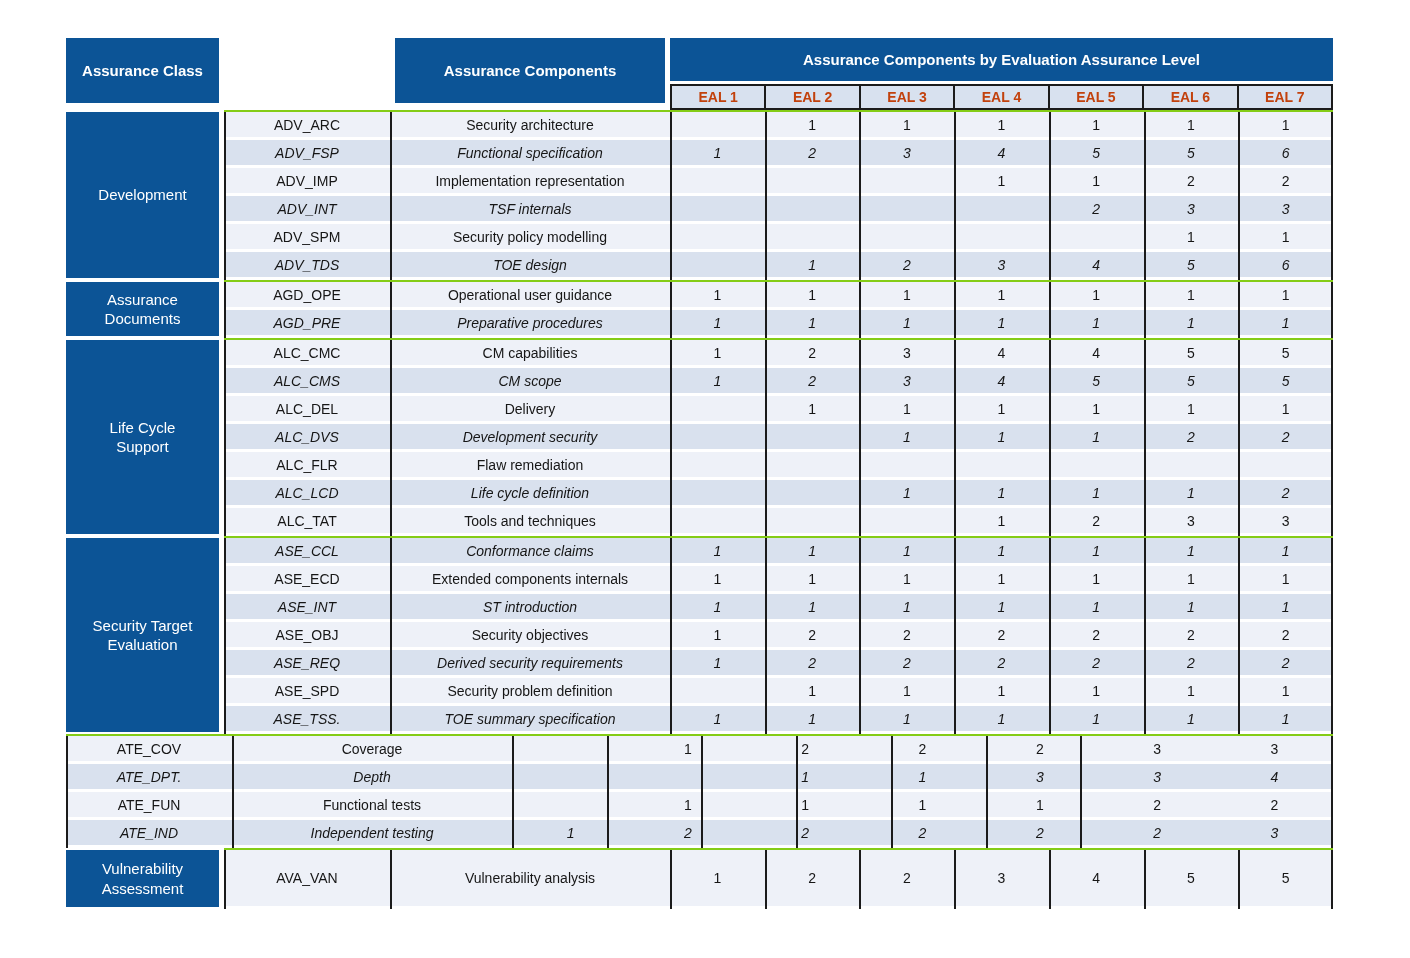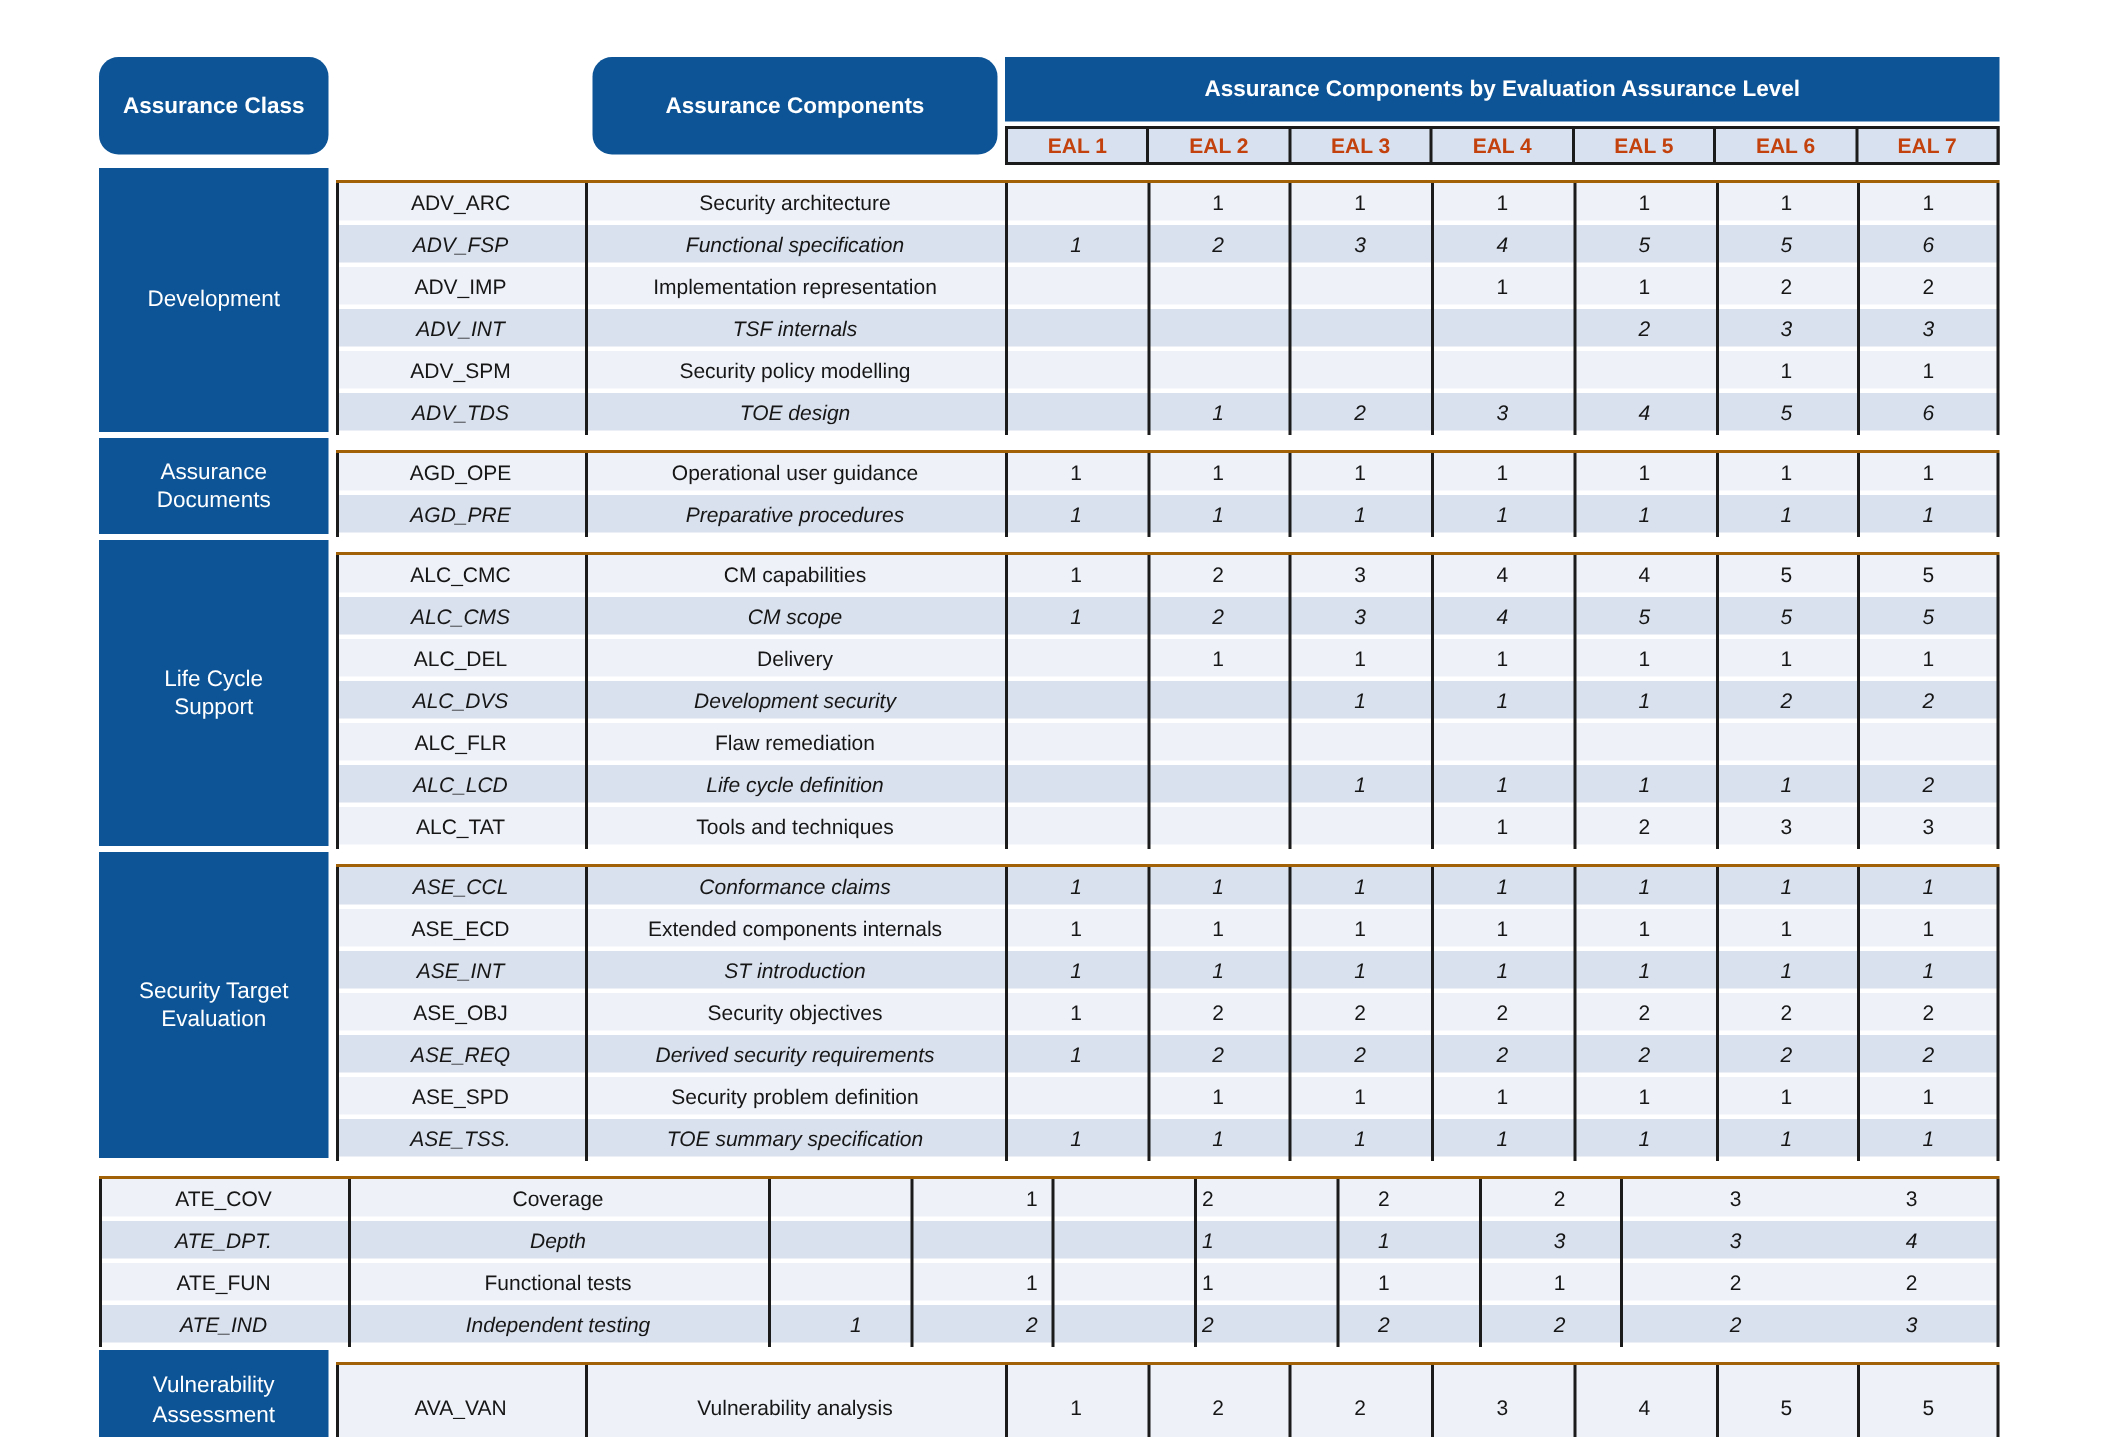--- a/index.html
+++ b/index.html
@@ -9,21 +9,20 @@
     overflow:hidden;
   }
   .tbl { position:absolute; left:66px; top:38px; width:1267px; }
 
   
   .hdr { position:relative; height:72px; }
   .hdr-cell {
     position:absolute; top:0; height:65px; background:#0c5496; color:#ffffff;
     font-weight:bold; font-size:15px; display:flex; align-items:center; justify-content:center;
     text-align:center;
-    border-radius:13px;
   }
   .hdr-class  { left:0;   width:153px; }
   .hdr-family { left:163px; width:156px; }
   .hdr-comp   { left:329px; width:270px; }
   .hdr-title  {
     position:absolute; left:604px; top:0; width:663px; height:43px; background:#0c5496;
     color:#ffffff; font-weight:bold; font-size:15px; display:flex; align-items:center; justify-content:center;
   }
   .eal-row {
     position:absolute; left:604px; top:46px; width:663px; height:26px;
@@ -38,21 +37,21 @@
   
   .body { display:flex; flex-direction:column; }
   .section { display:flex; flex-direction:row; }
   .class-col { width:158px; display:flex; }
   .class-cell {
     flex:1; margin:2px 5px 2px 0; background:#0c5496; color:#ffffff;
     font-weight:normal; font-size:15px; line-height:1.3; text-align:center;
     display:flex; align-items:center; justify-content:center; white-space:pre-line;
   }
   .rows {
-    flex:1; position:relative; border-top:2px solid #a16207; box-sizing:content-box;margin-top:10px;
+    flex:1; position:relative; border-top:2px solid #84cc16; box-sizing:content-box;
   }
   .stripe {
     height:25px; margin-bottom:3px;
     display:grid; grid-template-columns:166px 280px repeat(7,1fr);
     align-items:center;
   }
   .stripe:last-child { margin-bottom:0; }
   .stripe.tall { height:56px; }
   .stripe.light { background:#eef1f8; }
   .stripe.dark  { background:#d9e1ee;font-style:italic; }

